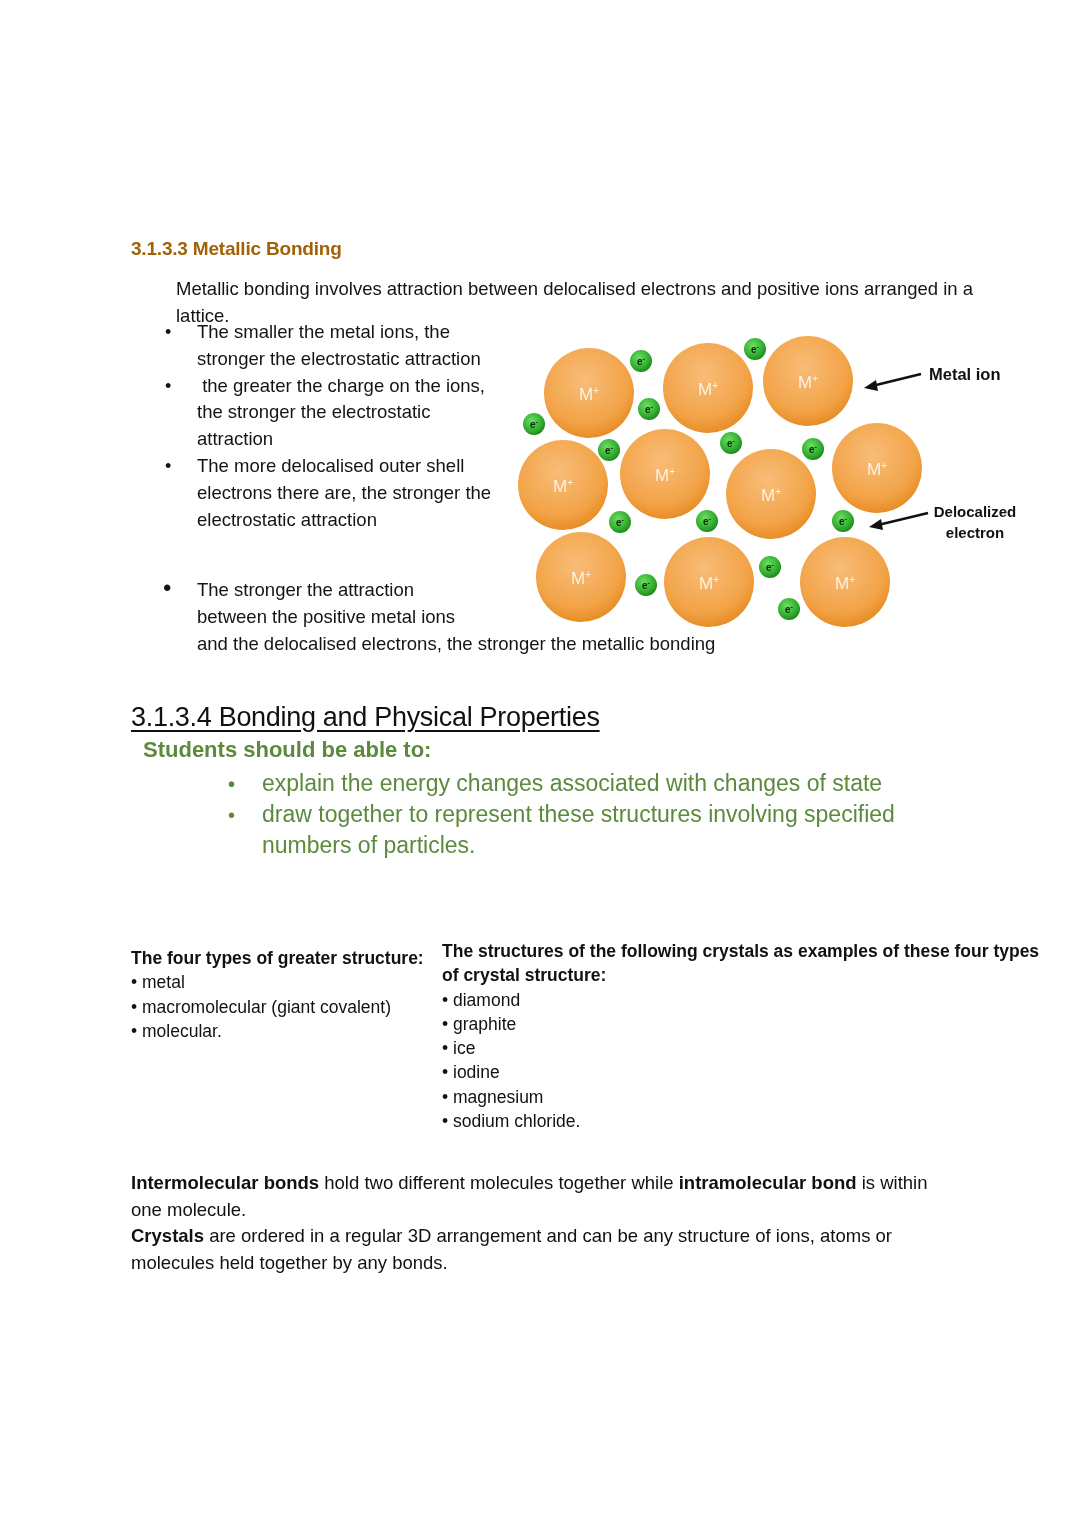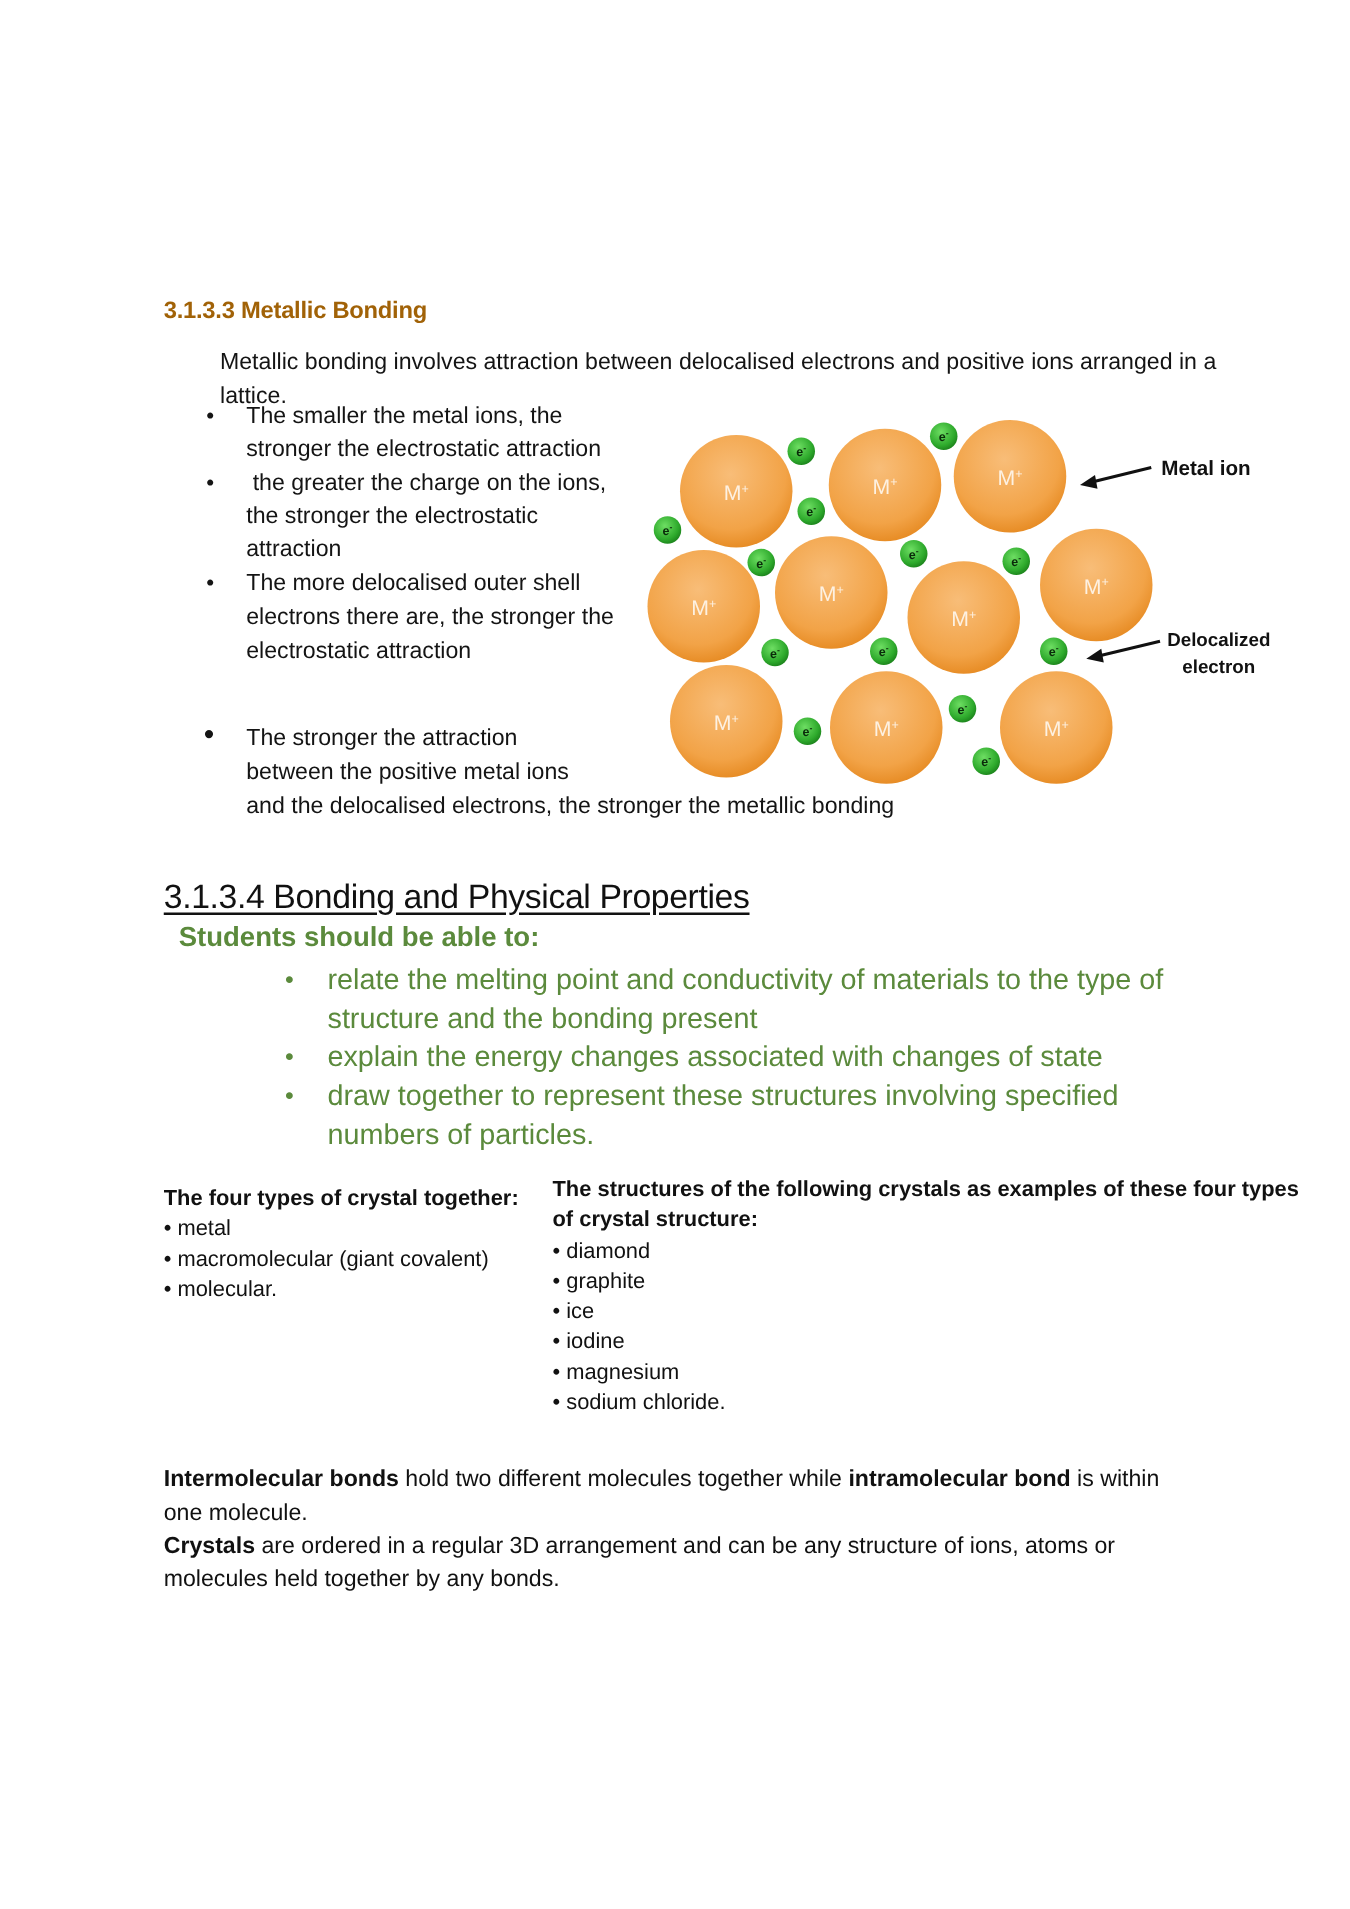--- a/index.html
+++ b/index.html
@@ -175,34 +175,33 @@
     <text x="975" y="517" font-size="15" font-weight="bold" fill="#111" text-anchor="middle" font-family="Liberation Sans, sans-serif">Delocalized</text>
     <text x="975" y="538" font-size="15" font-weight="bold" fill="#111" text-anchor="middle" font-family="Liberation Sans, sans-serif">electron</text>
   </g>
 </svg>
 
 <div class="abs h2">3.1.3.4 Bonding and Physical Properties</div>
 <div class="abs green-h">Students should be able to:</div>
 <div class="abs green-list">
   <div class="bullet-row">
     <span class="dot">•</span>
-    <span>relate the melting point and conductivity of materials to the type of structure and the bonding present</span>
   </div>
   <div class="bullet-row">
     <span class="dot">•</span>
     <span>explain the energy changes associated with changes of state</span>
   </div>
   <div class="bullet-row">
     <span class="dot">•</span>
     <span>draw together to represent these structures involving specified numbers of particles.</span>
   </div>
 </div>
 
 <div class="abs col-left">
-  <div class="bold">The four types of crystal together:</div>
+  <div class="bold">The four types of greater structure:</div>
   <div>• metal</div>
   <div>• macromolecular (giant covalent)</div>
   <div>• molecular.</div>
 </div>
 
 <div class="abs col-right">
   <div class="bold">The structures of the following crystals as examples of these four types of crystal structure:</div>
   <div>• diamond</div>
   <div>• graphite</div>
   <div>• ice</div>

